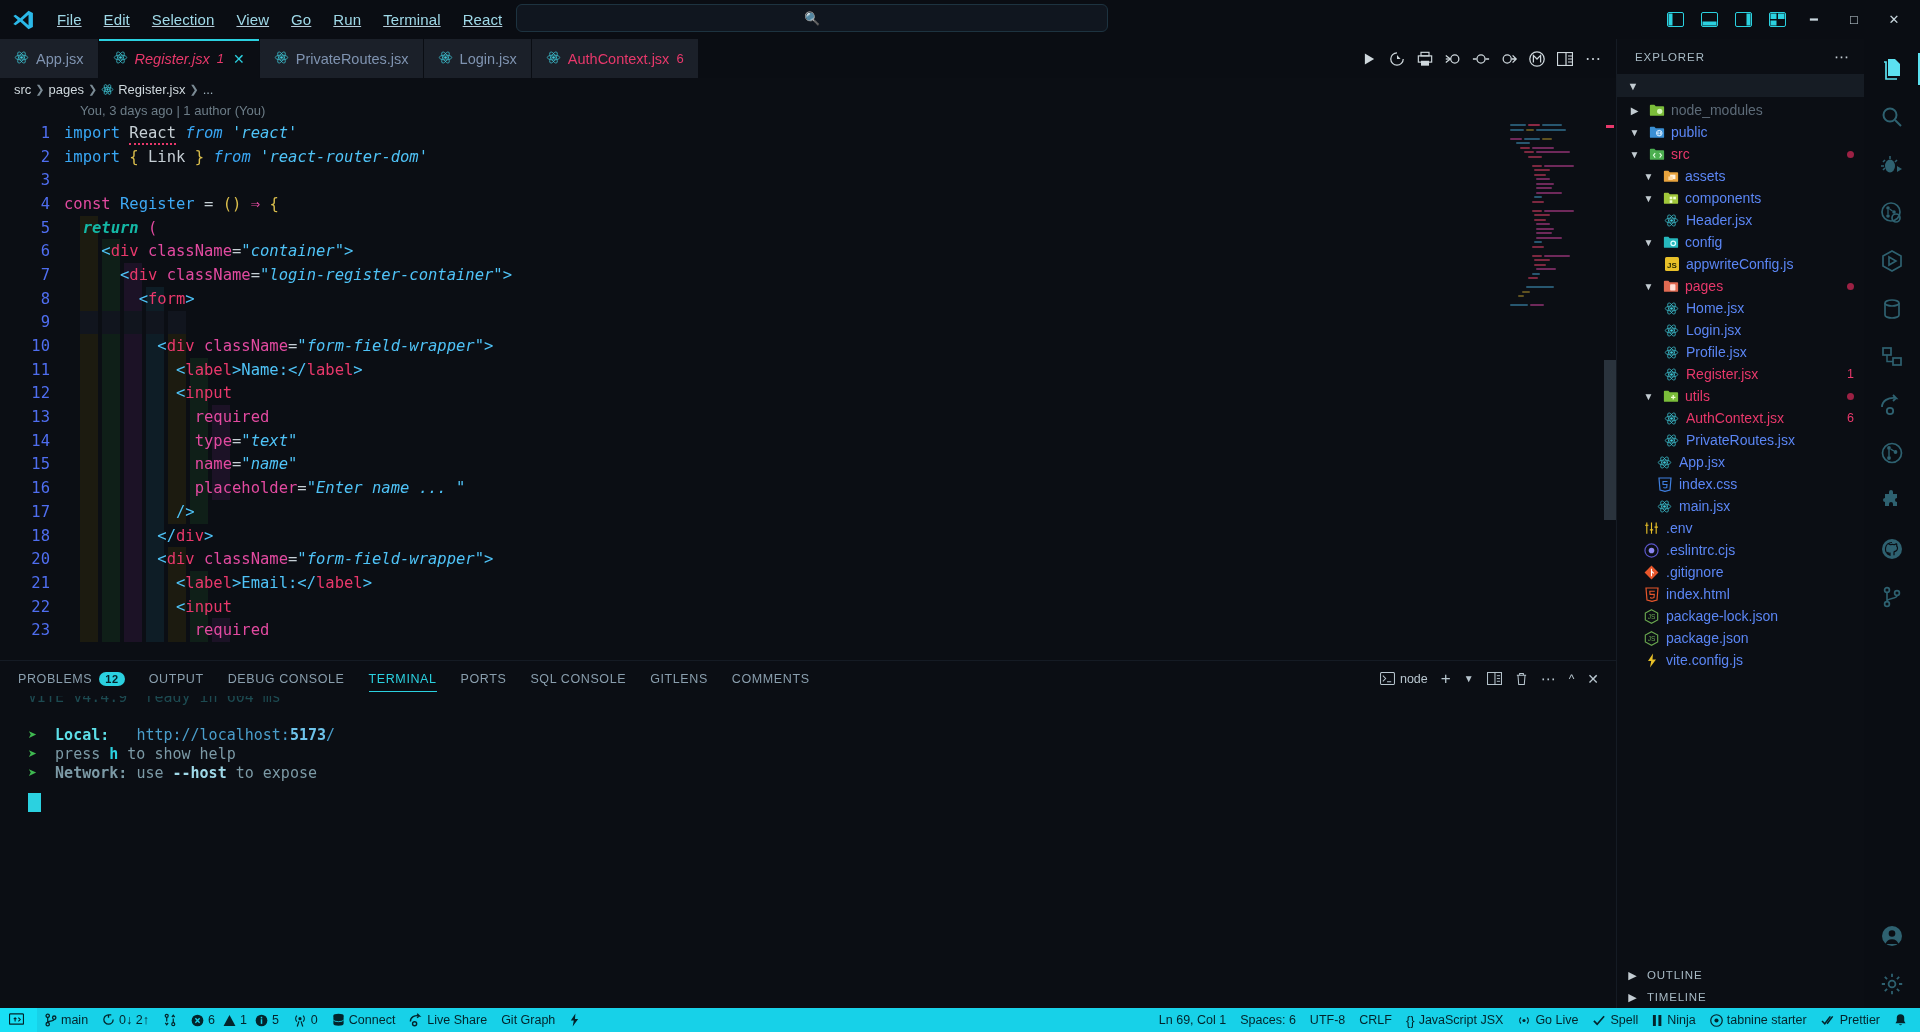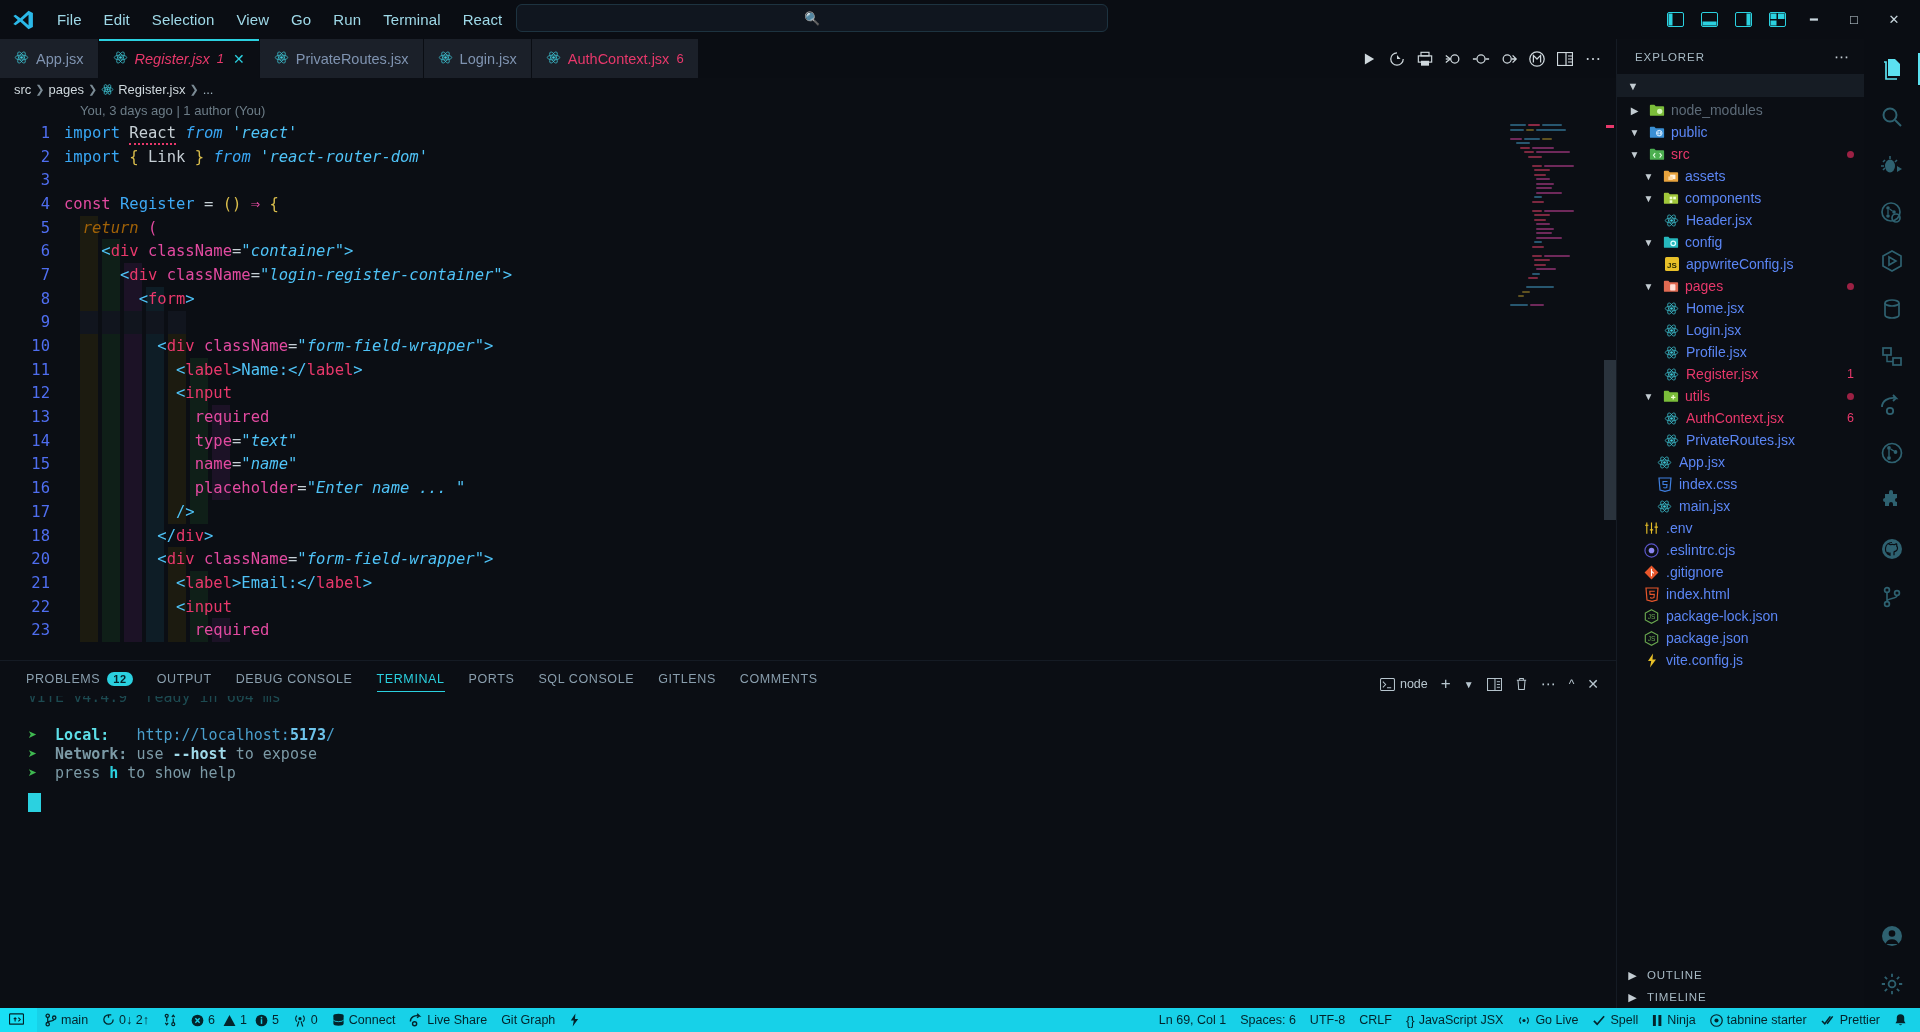--- a/index.html
+++ b/index.html
@@ -8,21 +8,21 @@
     background:#0b0e14;
     font-family:"Liberation Sans", sans-serif;
     overflow:hidden;
     color:#b5cbd8;
   }
   .app { width:1920px; height:1032px; display:flex; flex-direction:column; }
 
   
   .titlebar {
     height:39px; background:#0a0d13; display:flex; align-items:center;
-    flex:0 0 39px; position:relative;
+    flex:0 0 39px; position:relative;text-decoration:underline;
   }
   .vscode-logo { width:46px; display:flex; align-items:center; justify-content:center; }
   .vscode-logo svg { width:22px; height:22px; }
   .menu { display:flex; align-items:center; gap:0px; }
   .menu-item {
     font-size:15px; color:#9fd9e8; padding:4px 11px; white-space:nowrap;
     letter-spacing:.1px;
   }
   .navbtns { display:flex; align-items:center; gap:18px; margin-left:50px; }
   .navbtn { font-size:20px; line-height:1; }
@@ -98,40 +98,40 @@
   
   .k-import { color:#39a7f5; }
   .k-plain  { color:#c6cfd5; }
   .k-from   { color:#39a7f5; font-style:italic; }
   .k-str    { color:#4fc3f7; font-style:italic; }
   .k-brace-y{ color:#d9bd4c; }
   .k-const  { color:#e24aa0; }
   .k-fname  { color:#3ea9f5; }
   .k-paren-y{ color:#d9bd4c; }
   .k-arrow  { color:#e24aa0; }
-  .k-return { color:#a16207; font-style:italic; }
+  .k-return { color:#14b8a6; font-style:italic;font-weight:bold; }
   .k-paren-p{ color:#e24aa0; }
   .k-tagbr  { color:#4fc3f7; }
   .k-tag    { color:#e8386b; }
   .k-attr   { color:#e24aa0; }
   .k-eq     { color:#c6cfd5; }
   .k-txt    { color:#4fc3f7; }
   .squig {
     border-bottom:2px dotted #e8386b; padding-bottom:1px;
   }
   .minimap { position:absolute; right:10px; top:24px; width:96px; height:180px; opacity:.9; }
   .mm-row { height:3px; display:flex; gap:2px; margin-bottom:1.5px; }
   .mm-b { height:2px; border-radius:1px; }
   .scroll-overview { position:absolute; right:2px; top:24px; width:8px; bottom:0; }
   .sc-mark { position:absolute; right:0; width:8px; height:3px; background:#e8386b; }
   .vscroll { position:absolute; right:0px; top:350px; width:12px; height:180px; background:#2a333d; border-radius:0; }
 
   
   .panel { flex:0 0 348px; display:flex; flex-direction:column; background:#0b0e14; border-top:1px solid #151b24; }
-  .panel-head { height:35px; display:flex; align-items:flex-end; padding-left:14px; flex:0 0 35px; }
+  .panel-head { height:35px; display:flex; align-items:center; padding-left:6px; flex:0 0 35px; }
   .ptab {
     font-size:12.5px; letter-spacing:.6px; color:#8a9fae; padding:0 12px; height:35px;
     display:flex; align-items:center; gap:7px; position:relative;
   }
   .ptab.active { color:#2bd1e0; }
   .ptab.active::after {
     content:""; position:absolute; left:12px; right:12px; bottom:4px; height:1.5px; background:#2bd1e0;
   }
   .pcount {
     background:#2bd1e0; color:#05222a; border-radius:10px; font-size:11px;
@@ -858,22 +858,22 @@
             <div class="pa" style="font-size:15px;">⋯</div>
             <div class="pa" style="font-size:12px;">^</div>
             <div class="pa" style="font-size:14px;">✕</div>
           </div>
         </div>
 
         <div class="term-body">
           <div class="tl t-dim" style="margin-top:-14px;">VITE v4.4.9  ready in 604 ms</div>
           <div class="tl">&nbsp;</div>
           <div class="tl"><span class="t-arrow">➤</span>  <span class="t-label">Local:</span><span class="t-plain">   </span><span class="t-url">http://localhost:</span><span class="t-urlb">5173</span><span class="t-url">/</span></div>
+          <div class="tl"><span class="t-arrow">➤</span>  <span class="t-plain">press </span><span class="t-h">h</span><span class="t-plain"> to show help</span></div>
           <div class="tl"><span class="t-arrow">➤</span>  <span class="t-label2">Network:</span><span class="t-plain"> </span><span class="t-plain">use </span><span class="t-bold">--host</span><span class="t-plain"> to expose</span></div>
-          <div class="tl"><span class="t-arrow">➤</span>  <span class="t-plain">press </span><span class="t-h">h</span><span class="t-plain"> to show help</span></div>
           <div class="cursor-block"></div>
           <div class="term-scroll"></div>
         </div>
       </div>
     </div>
 
     <div class="sidebar">
       <div class="sb-head">
         <span class="sb-title">EXPLORER</span>
         <span class="sb-dots">⋯</span>

